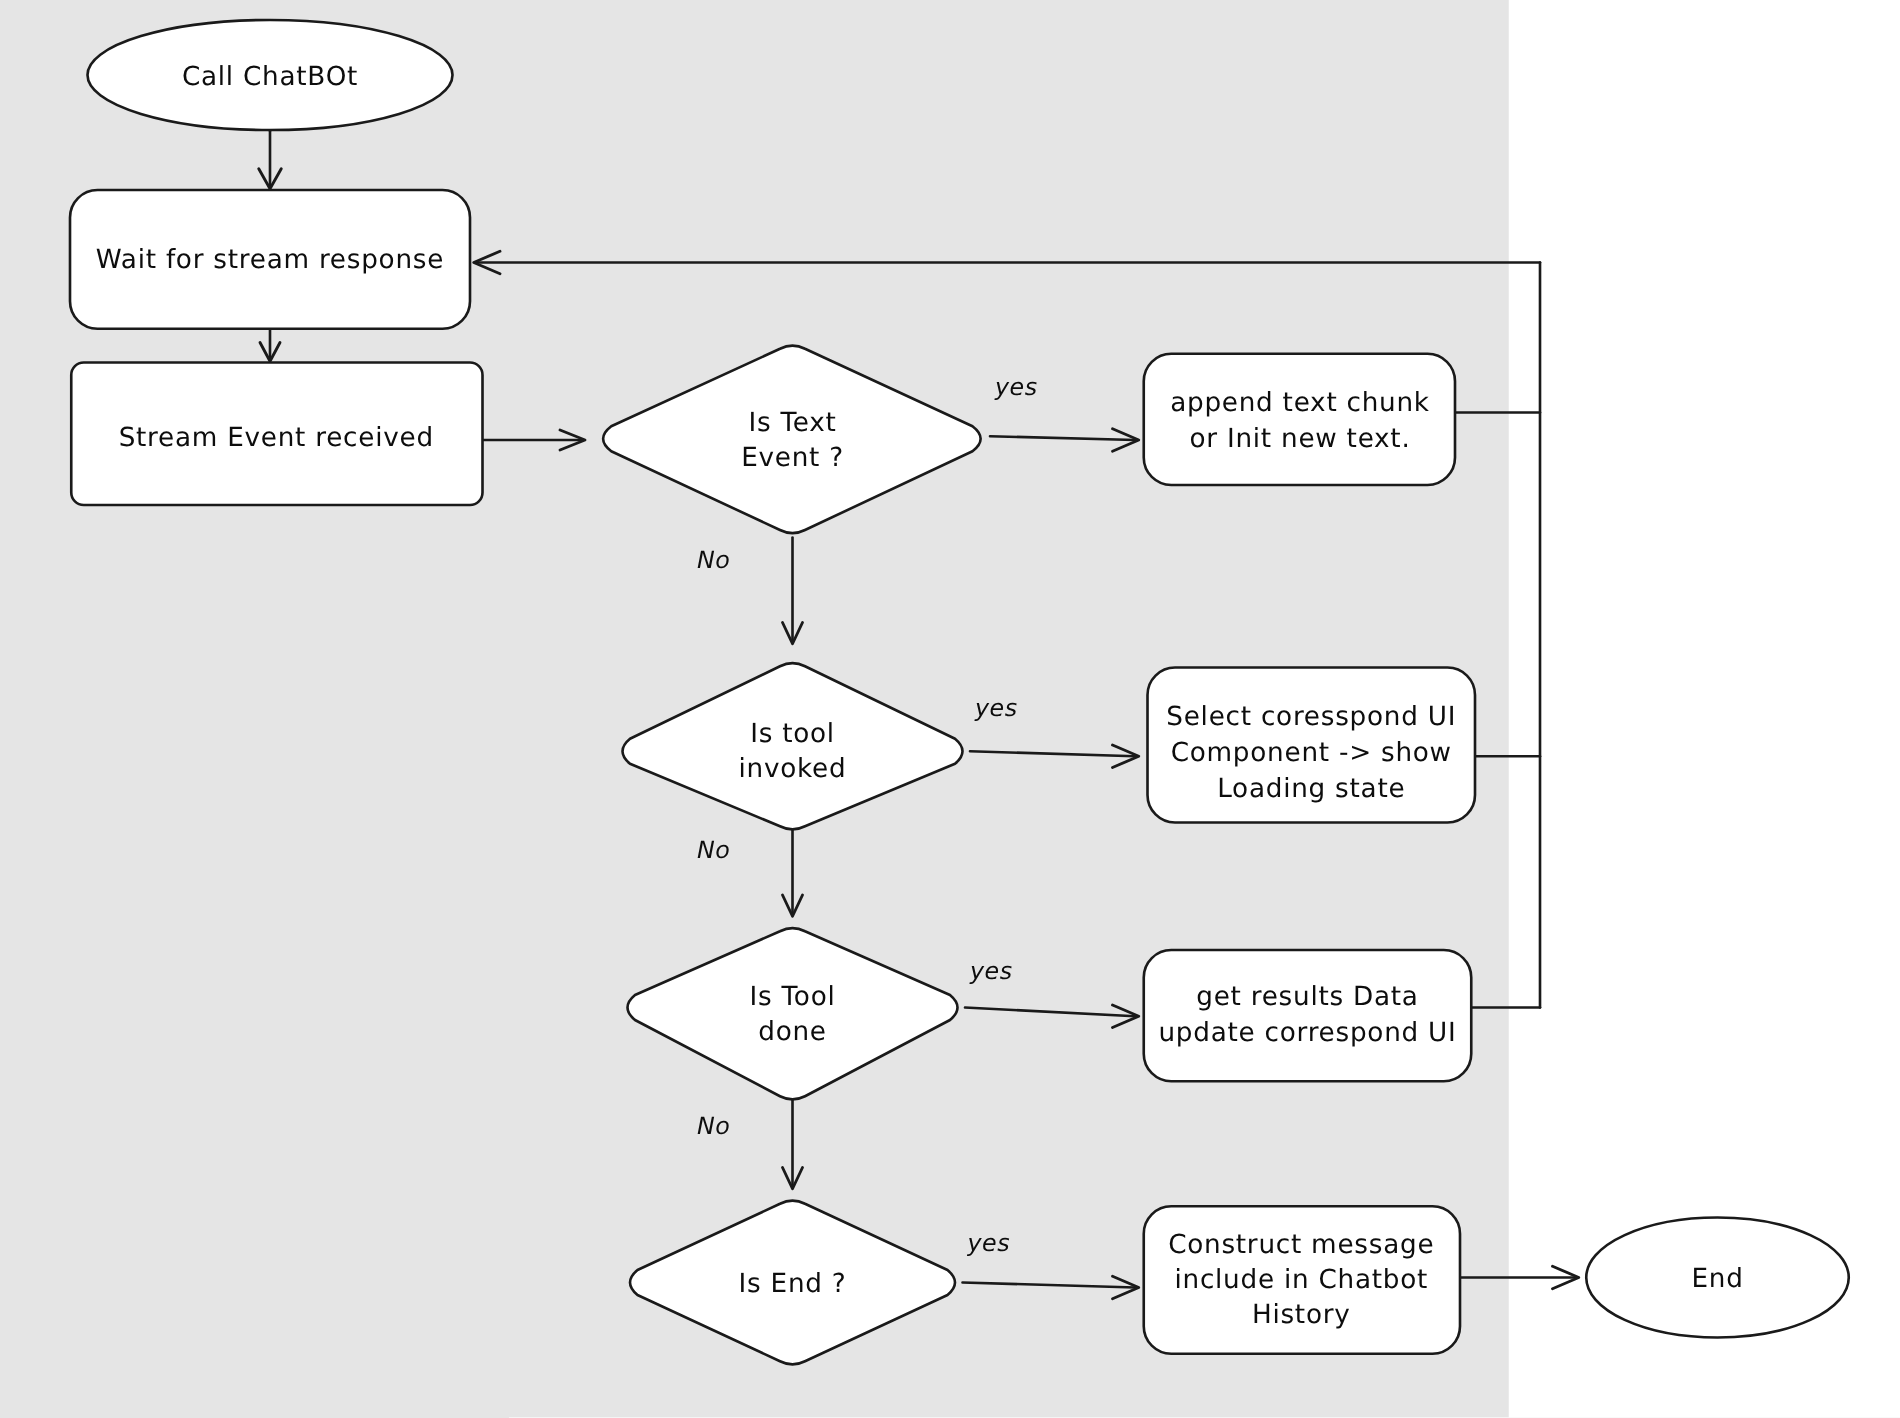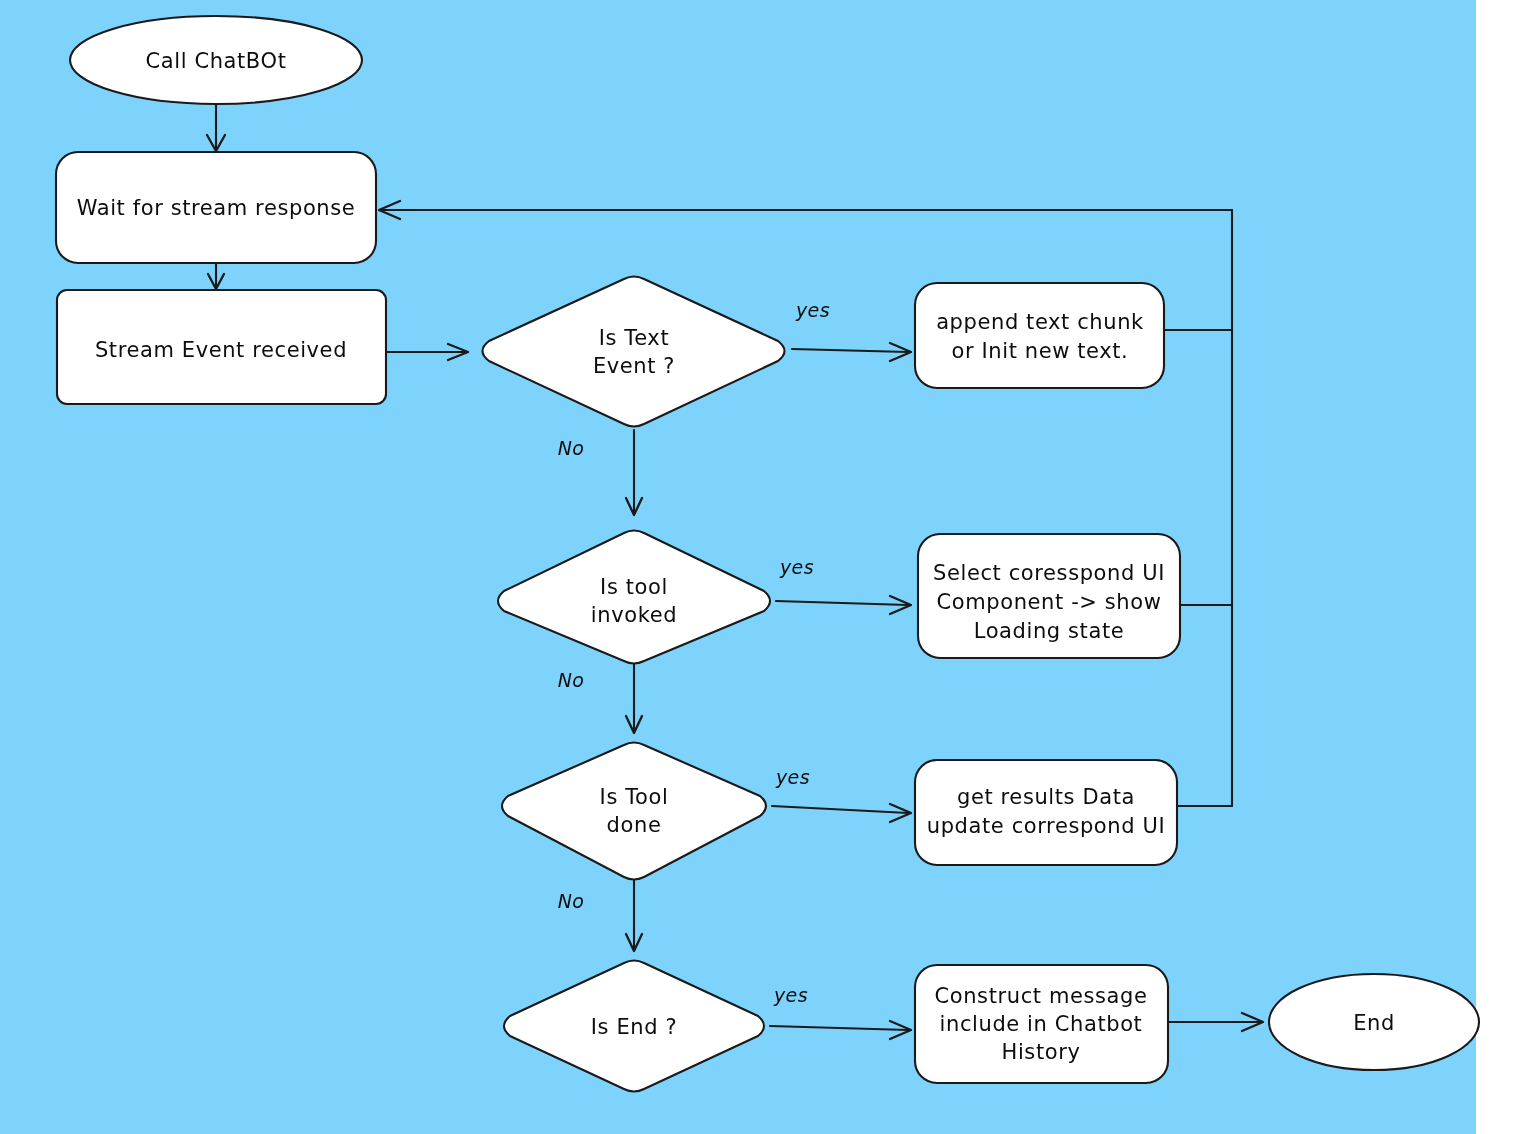--- a/index.html
+++ b/index.html
@@ -9,23 +9,23 @@
     background: #ffffff;
   }
   body {
     width: 1520px;
     height: 1134px;
     overflow: hidden;
     font-family: "DejaVu Sans", sans-serif;
   }
   #canvas {
     position: relative;
-    width: 1476px;
+    width: 1207px;
     height: 1134px;
-    background: #7dd3fc;
+    background: #e5e5e5;
   }
   svg#flow {
     position: absolute;
     top: 0;
     left: 0;
     width: 1520px;
     height: 1134px;
   }
   .shape {
     fill: #ffffff;

